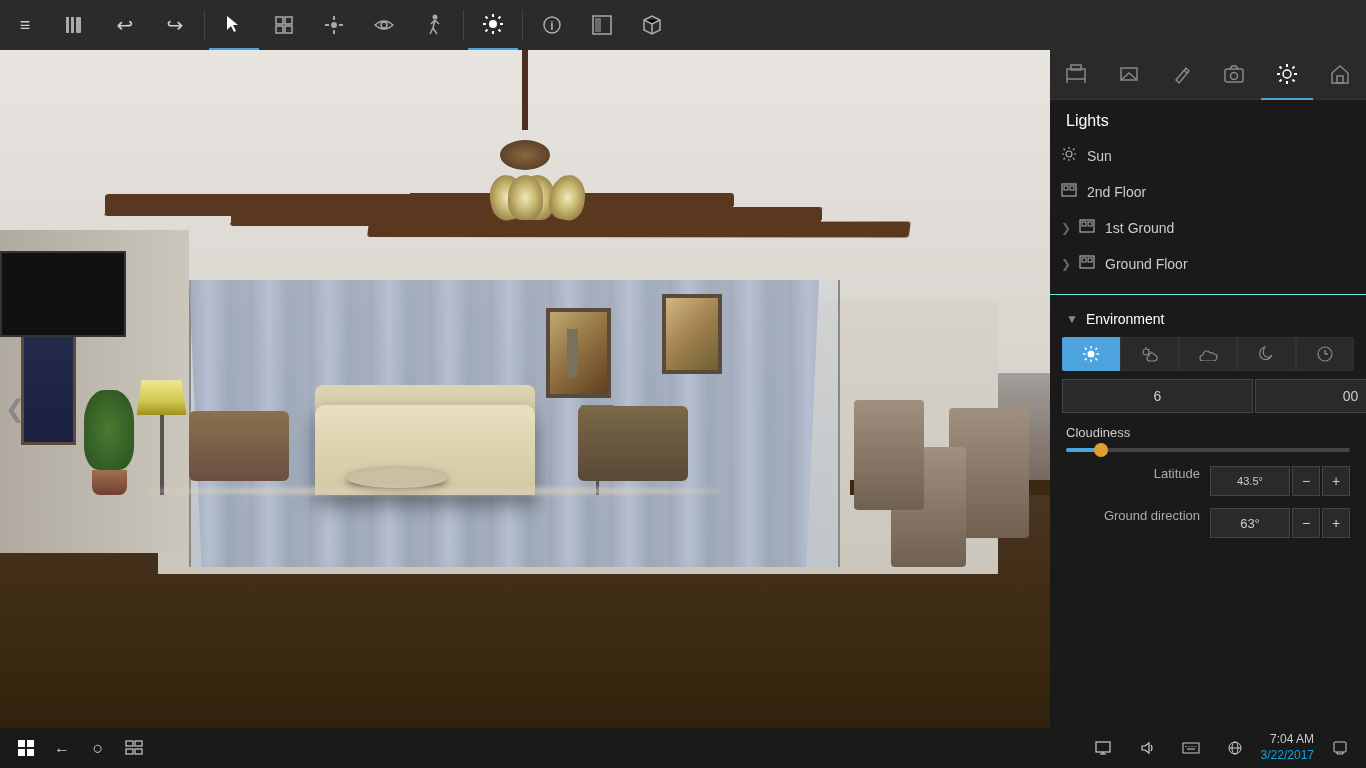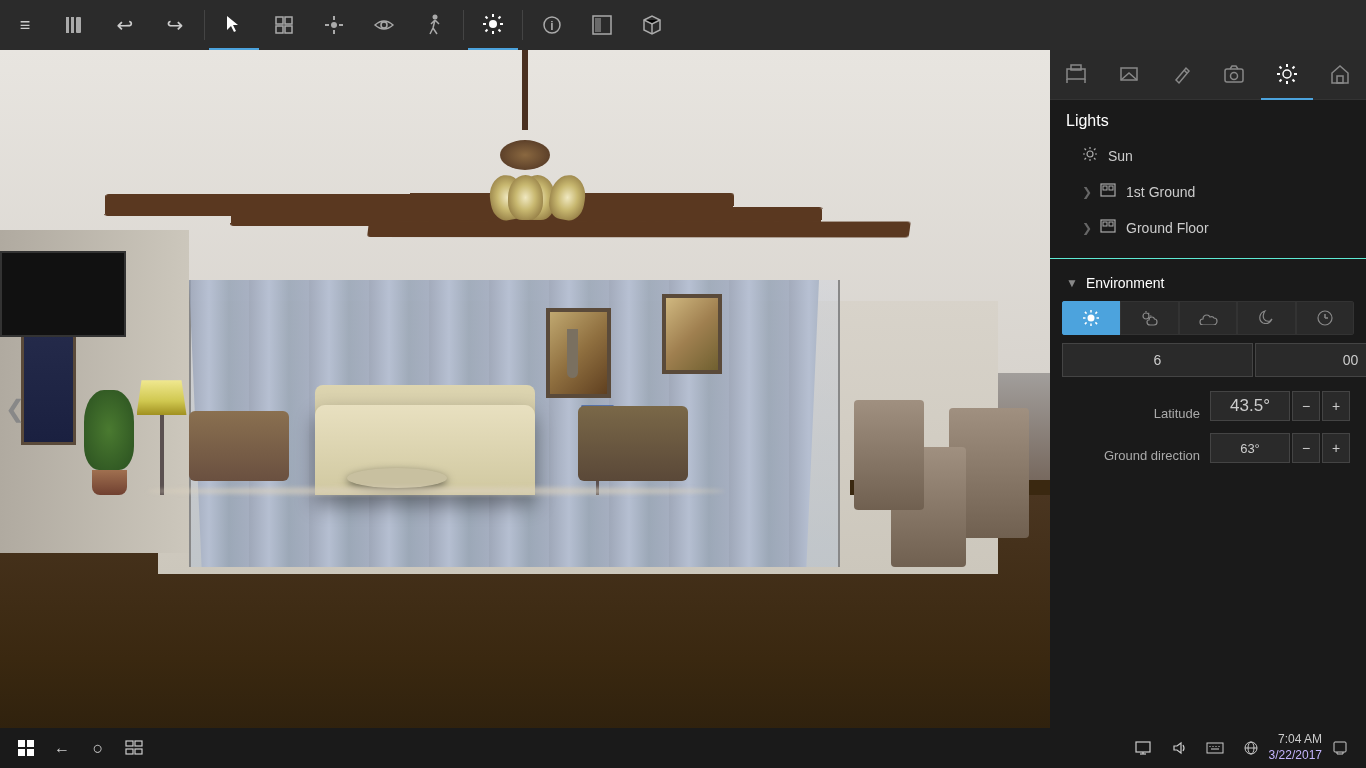--- a/index.html
+++ b/index.html
@@ -334,21 +334,21 @@
     .section-title {
       color: #fff;
       font-size: 16px;
       font-weight: 400;
       padding: 0 16px 8px;
     }
 
     .light-item {
       display: flex;
       align-items: center;
-      padding: 8px 32px;
+      padding: 8px 11px;
       color: #ccc;
       font-size: 14px;
       cursor: pointer;
     }
     .light-item .icon { margin-right: 10px; font-size: 16px; color: #aaa; }
     .light-item .expand { margin-right: 8px; font-size: 12px; color: #666; }
 
     
     #env-section {
       padding: 12px 0;
@@ -430,21 +430,21 @@
       border-radius: 50%;
       position: absolute;
       top: -5px;
       left: 10%;
       cursor: pointer;
     }
 
     
     .param-row {
       display: flex;
-      align-items: flex-end;
+      align-items: flex-start;
       padding: 6px 16px;
     }
     .param-label {
       color: #aaa;
       font-size: 13px;
       flex: 1;
       text-align: right;
       margin-right: 10px;
     }
     .param-value {
@@ -490,21 +490,21 @@
       justify-content: center;
       color: #ccc;
       font-size: 16px;
       cursor: pointer;
       border-radius: 2px;
     }
     .taskbar-spacer { flex: 1; }
     .taskbar-system {
       display: flex;
       align-items: center;
-      gap: 0;
+      gap: 8px;
       color: #ccc;
       font-size: 12px;
     }
     .taskbar-time { line-height: 1.3; text-align: right; }
   </style>
 </head>
 <body>
 
 <div id="top-toolbar">
   <div class="toolbar-btn">
@@ -736,20 +736,30 @@
           <line x1="13" y1="8" x2="15" y2="8" stroke="#aaa" stroke-width="1.2"></line>
           <line x1="2.5" y1="2.5" x2="4" y2="4" stroke="#aaa" stroke-width="1.2"></line>
           <line x1="12" y1="12" x2="13.5" y2="13.5" stroke="#aaa" stroke-width="1.2"></line>
           <line x1="13.5" y1="2.5" x2="12" y2="4" stroke="#aaa" stroke-width="1.2"></line>
           <line x1="2.5" y1="13.5" x2="4" y2="12" stroke="#aaa" stroke-width="1.2"></line>
         </svg>
       </span>
       <span>Sun</span>
     </div>
 
+    <div class="light-item">
+      <span class="icon">
+        <svg width="16" height="16" viewBox="0 0 16 16">
+          <rect x="1" y="2" width="14" height="12" fill="none" stroke="#aaa" stroke-width="1.2"></rect>
+          <rect x="3" y="4" width="4" height="4" fill="none" stroke="#aaa" stroke-width="1"></rect>
+          <rect x="9" y="4" width="4" height="4" fill="none" stroke="#aaa" stroke-width="1"></rect>
+        </svg>
+      </span>
+      <span>2nd Floor</span>
+    </div>
 
     <div class="light-item">
       <span class="expand">❯</span>
       <span class="icon">
         <svg width="16" height="16" viewBox="0 0 16 16">
           <rect x="1" y="2" width="14" height="12" fill="none" stroke="#aaa" stroke-width="1.2"></rect>
           <rect x="3" y="4" width="4" height="4" fill="none" stroke="#aaa" stroke-width="1"></rect>
           <rect x="9" y="4" width="4" height="4" fill="none" stroke="#aaa" stroke-width="1"></rect>
         </svg>
       </span>
@@ -816,24 +826,31 @@
         </svg>
       </div>
     </div>
 
     <div class="time-row">
       <input class="time-input" type="text" value="6" readonly="" style="background: rgb(42, 42, 42); border: 1px solid rgb(68, 68, 68); color: rgb(204, 204, 204); text-align: center; font-size: 14px; padding: 4px;">
       <input class="time-input" type="text" value="00" readonly="" style="background: rgb(42, 42, 42); border: 1px solid rgb(68, 68, 68); color: rgb(204, 204, 204); text-align: center; font-size: 14px; padding: 4px;">
 
     </div>
 
+    <div class="cloudiness-row">
+      <div class="cloudiness-label">Cloudiness</div>
+      <div class="slider-track">
+        <div class="slider-fill"></div>
+        <div class="slider-thumb"></div>
+      </div>
+    </div>
 
     <div class="param-row">
       <span class="param-label">Latitude</span>
-      <input class="param-value" type="text" style="background: rgb(42, 42, 42); border: 1px solid rgb(68, 68, 68); color: rgb(204, 204, 204); font-size: 17px; text-align: center;" value="43.5°">
+      <input class="param-value" type="text" style="background: rgb(42, 42, 42); border: 1px solid rgb(68, 68, 68); color: rgb(204, 204, 204); font-size: 11px; text-align: center;" value="43.5°">
       <div class="param-btn">−</div>
       <div class="param-btn">+</div>
     </div>
 
     <div class="param-row">
       <span class="param-label">Ground direction</span>
       <input class="param-value" type="text" style="background: rgb(42, 42, 42); border: 1px solid rgb(68, 68, 68); color: rgb(204, 204, 204); font-size: 13px; text-align: center;" value="63°">
       <div class="param-btn">−</div>
       <div class="param-btn">+</div>
     </div>
@@ -892,21 +909,21 @@
     </div>
     <div class="taskbar-btn">
       <svg width="16" height="14" viewBox="0 0 16 14">
         <circle cx="8" cy="7" r="6" fill="none" stroke="#ccc" stroke-width="1"></circle>
         <ellipse cx="8" cy="7" rx="3" ry="6" fill="none" stroke="#ccc" stroke-width="1"></ellipse>
         <line x1="2" y1="7" x2="14" y2="7" stroke="#ccc" stroke-width="1"></line>
       </svg>
     </div>
     <div class="taskbar-time">
       <div style="color:#ccc;font-size:12px;">7:04 AM</div>
-      <div style="color:#c4b5fd;font-size:12px;">3/22/2017</div>
+      <div style="color:#0ea5e9;font-size:12px;">3/22/2017</div>
     </div>
     <div class="taskbar-btn">
       <svg width="14" height="14" viewBox="0 0 14 14">
         <rect x="1" y="1" width="12" height="10" rx="1" fill="none" stroke="#ccc" stroke-width="1"></rect>
         <line x1="4" y1="11" x2="4" y2="13" stroke="#ccc" stroke-width="1"></line>
         <line x1="10" y1="11" x2="10" y2="13" stroke="#ccc" stroke-width="1"></line>
         <line x1="4" y1="13" x2="10" y2="13" stroke="#ccc" stroke-width="1"></line>
       </svg>
     </div>
   </div>

